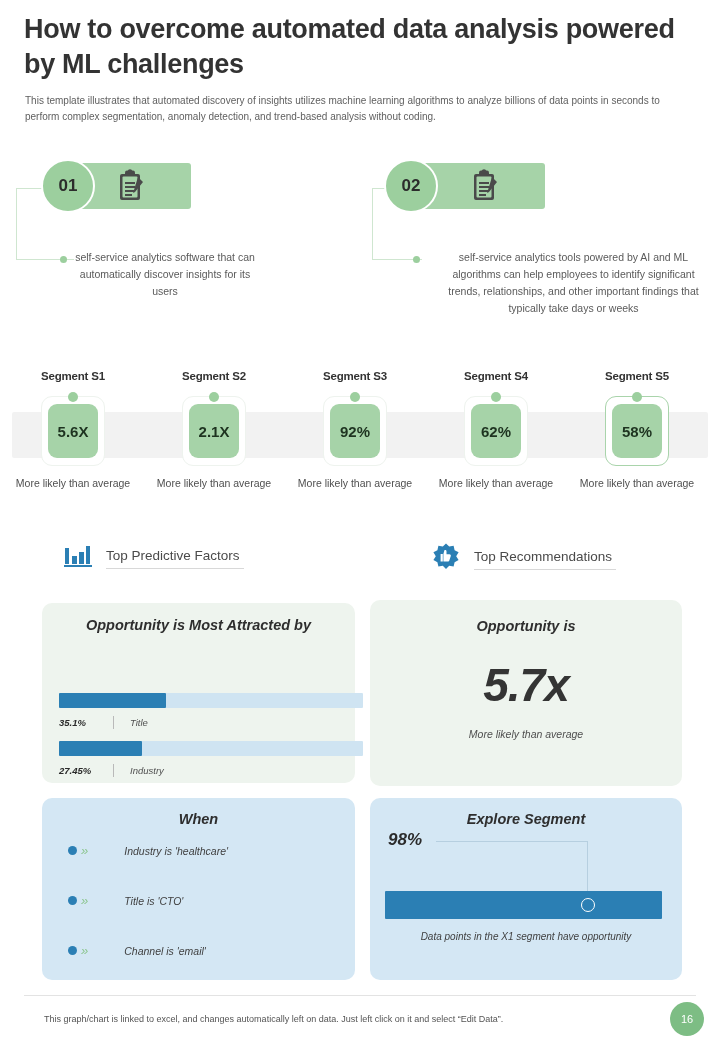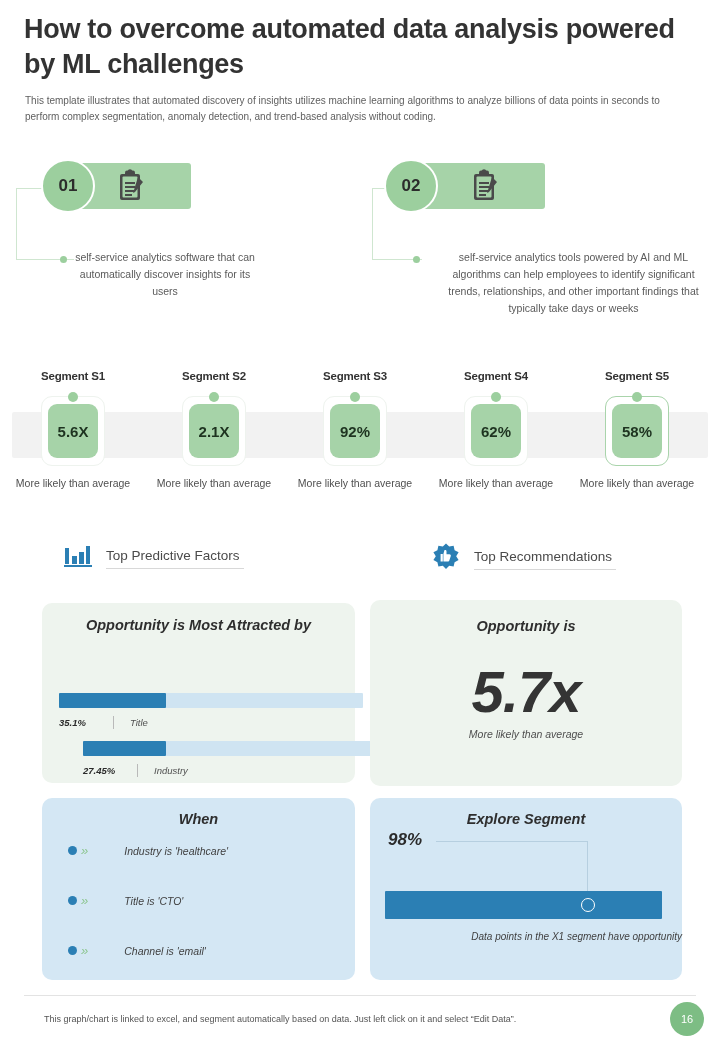--- a/index.html
+++ b/index.html
@@ -100,21 +100,21 @@
   }
   .bar-fill { position: absolute; left: 0; top: 0; height: 100%; background: #2b7fb4; border-radius: 1px; }
   .bar-meta { display: flex; align-items: center; margin-top: 8px; font-size: 9.5px; }
   .bar-pct { font-weight: bold; color: #2b2b2b; width: 54px; }
   .bar-sep { width: 1px; height: 13px; background: #b9b9b9; margin-right: 16px; }
   .bar-name { color: #505050; }
 
   
   .big-num {
     position: absolute; width: 100%; text-align: center;
-    font-size: 58px; font-weight: bold; color: #343434; letter-spacing: -1px;
+    font-size: 46px; font-weight: bold; color: #343434; letter-spacing: -1px;
   }
   .big-sub {
     position: absolute; width: 100%; text-align: center;
     font-size: 10.5px; color: #4f4f4f;
   }
 
   
   .when-item { position: absolute; left: 26px; display: flex; align-items: center; }
   .when-dot { width: 9px; height: 9px; border-radius: 50%; background: #2b7fb4; }
   .when-chev { margin-left: 4px; color: #8cc58e; font-size: 13px; line-height: 1; }
@@ -129,21 +129,21 @@
   .ex-line-v { position: absolute; left: 217px; top: 43px; width: 1.2px; height: 56px; background: #b6cfe0; }
   .ex-track {
     position: absolute; left: 15px; top: 93px; width: 277px; height: 28px;
     background: #2b7fb4; border-radius: 1px;
   }
   .ex-handle {
     position: absolute; left: 211px; top: 100px; width: 14px; height: 14px;
     border-radius: 50%; border: 1.6px solid #ffffff; background: #2b7fb4;
   }
   .ex-cap {
-    position: absolute; left: 0; top: 133px; width: 100%; text-align: right;
+    position: absolute; left: 0; top: 133px; width: 100%; text-align: center;
     font-size: 10px; color: #3f3f3f;
   }
 
   
   .footer-rule {
     position: absolute; left: 24px; top: 995px; width: 672px; height: 1px; background: #e3e3e3;
   }
   .footer-text {
     position: absolute; left: 44px; top: 1014px;
     font-size: 9px; color: #555555;
@@ -283,21 +283,21 @@
       <div class="bar-track">
         <div class="bar-fill" style="width:35.1%"></div>
       </div>
       <div class="bar-meta">
         <span class="bar-pct">35.1%</span>
         <span class="bar-sep"></span>
         <span class="bar-name">Title</span>
       </div>
     </div>
 
-    <div class="barrow" style="top:138px;margin-left:24px;">
+    <div class="barrow" style="top:138px;">
       <div class="bar-track">
         <div class="bar-fill" style="width:27.45%"></div>
       </div>
       <div class="bar-meta">
         <span class="bar-pct">27.45%</span>
         <span class="bar-sep"></span>
         <span class="bar-name">Industry</span>
       </div>
     </div>
   </div>
@@ -334,16 +334,16 @@
     <div class="panel-h" style="margin-top:13px;">Explore Segment</div>
     <div class="ex-pct">98%</div>
     <div class="ex-line-h"></div>
     <div class="ex-line-v"></div>
     <div class="ex-track"></div>
     <div class="ex-handle"></div>
     <div class="ex-cap">Data points in the X1 segment have opportunity</div>
   </div>
 
   <div class="footer-rule"></div>
-  <div class="footer-text">This graph/chart is linked to excel, and segment automatically based on data. Just left click on it and select “Edit Data”.</div>
+  <div class="footer-text">This graph/chart is linked to excel, and changes automatically left on data. Just left click on it and select “Edit Data”.</div>
   <div class="page-badge">16</div>
 
 </div>
 
 </body></html>

